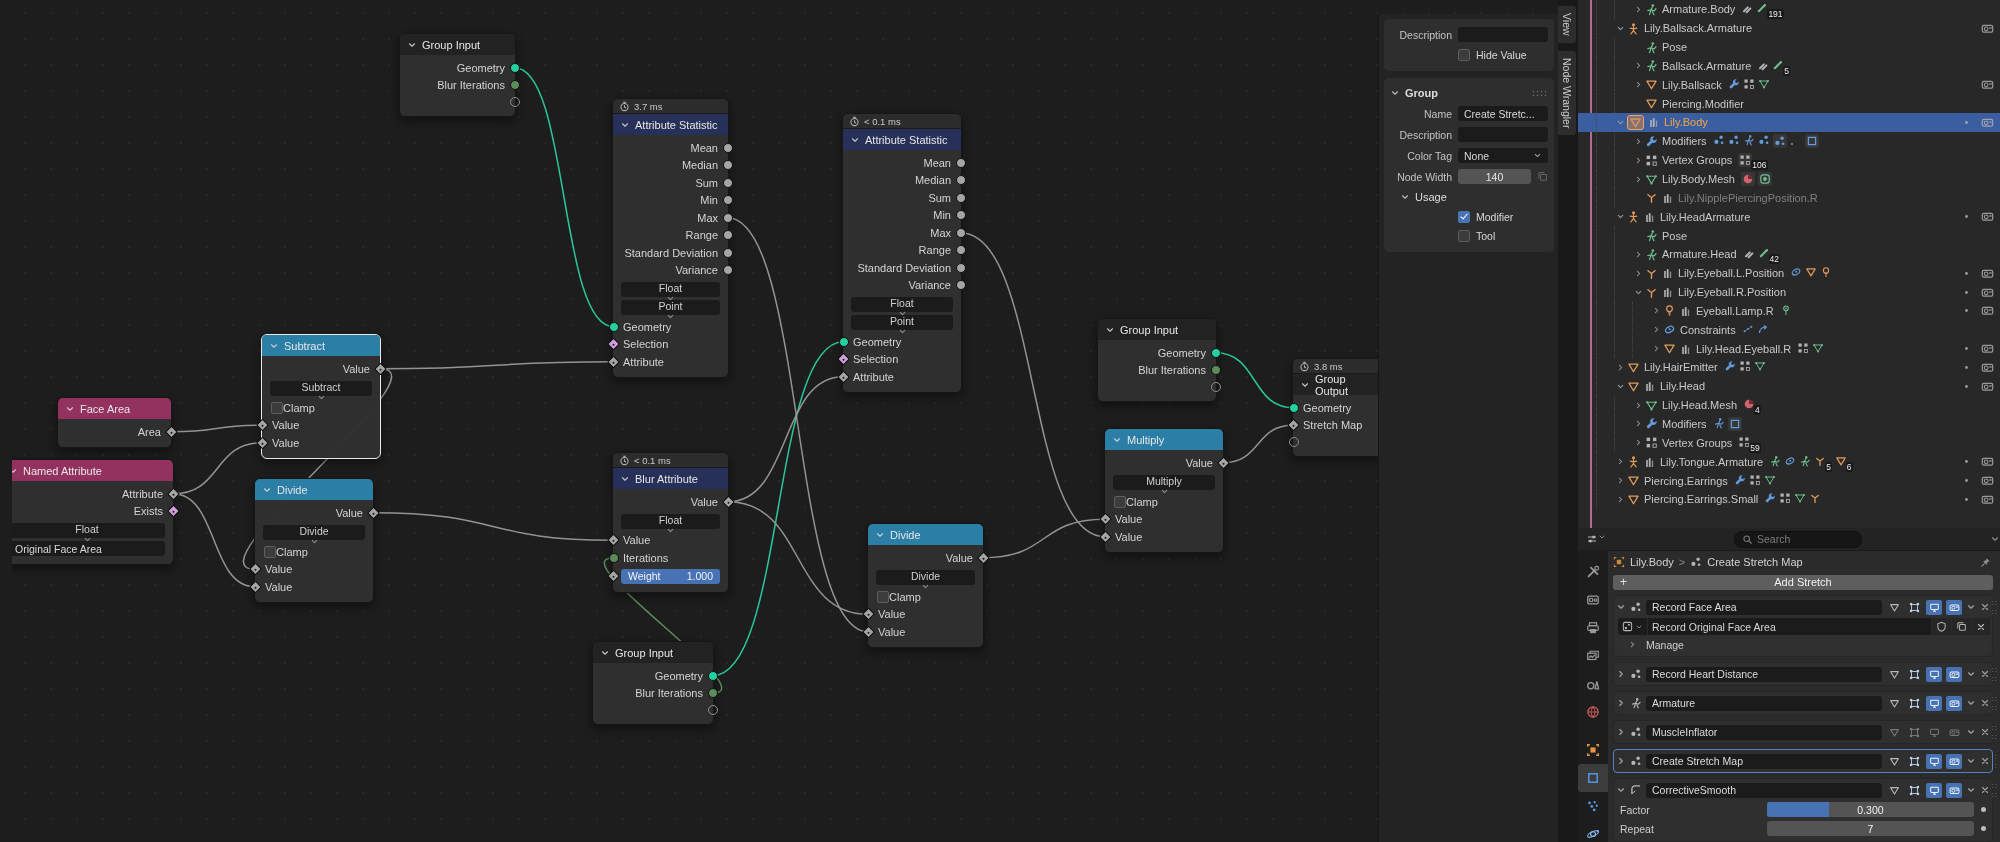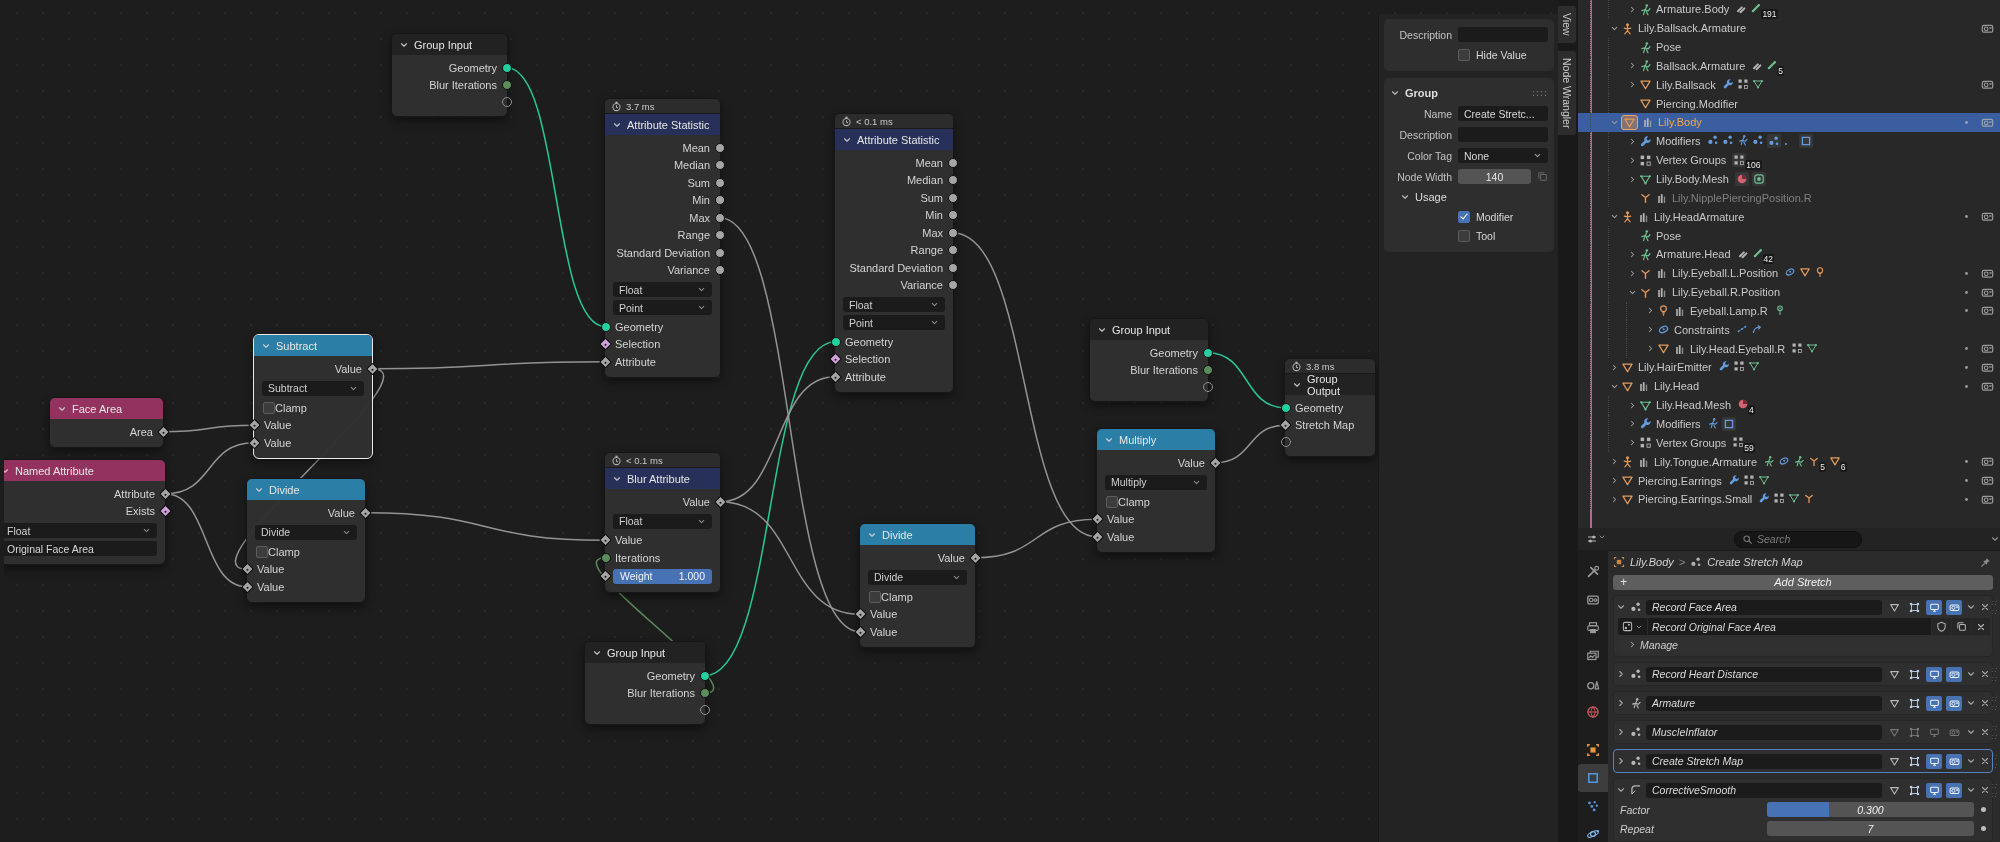--- a/index.html
+++ b/index.html
@@ -1,19 +1,19 @@
 <!DOCTYPE html>
 <html><head>
 <meta charset="utf-8">
 <style>
   html,body{margin:0;padding:0;background:#141414;}
   #app{position:relative;width:2000px;height:842px;overflow:hidden;background:#1d1d1d;
        font-family:"Liberation Sans",sans-serif;-webkit-font-smoothing:antialiased;}
   
-  #node-editor{position:absolute;left:4px;top:0;width:1578px;height:842px;overflow:hidden;
+  #node-editor{position:absolute;left:12px;top:0;width:1578px;height:842px;overflow:hidden;
     background:#1d1d1d;
     background-image:radial-gradient(circle,#272727 1px,transparent 1.2px);
     background-size:26px 26px;}
   #wires{position:absolute;left:0;top:0;z-index:1;}
   #nodes{position:absolute;left:0;top:0;width:100%;height:100%;z-index:2;}
   .node{position:absolute;background:rgba(48,48,48,.97);border:1px solid #161616;border-radius:6px;
         box-shadow:0 4px 10px rgba(0,0,0,.45);}
   .node.sel{border:1.4px solid #e9e9e9;}
   .n-timer{height:14px;background:#2c2c2c;border-radius:5px 5px 0 0;display:flex;align-items:center;gap:4px;
            padding:0 6px;font-size:9.5px;color:#c9c9c9;border-bottom:1px solid #1a1a1a;}
@@ -27,21 +27,21 @@
   .n-row.in{padding-left:10px;}
   .n-row.ext{height:16px;}
   .sock{position:absolute;top:50%;width:8px;height:8px;border-radius:50%;border:1px solid #101010;
         transform:translateY(-50%);z-index:3;}
   .sock.left{left:-4.5px}.sock.right{right:-4.5px}
   .sock.diamond{width:7px;height:7px;border-radius:1px;transform:translateY(-50%) rotate(45deg);}
   .sock.diamond i{position:absolute;left:50%;top:50%;width:2px;height:2px;border-radius:50%;background:#1c1c1c;
         transform:translate(-50%,-50%);}
   .sock.hollow{background:transparent !important;border:1.3px solid #8e8e8e;}
   .n-dd{height:15px;margin:3px 8px 3px 8px;background:#1b1b1b;border-radius:3px;display:flex;align-items:center;
-        justify-content:space-between;padding:0 6px;font-size:10.5px;color:#d0d0d0;}
+        justify-content:space-between;padding:0 6px;font-size:10.5px;color:#d0d0d0;flex-direction:column;}
   .n-chk{height:18px;display:flex;align-items:center;padding-left:9px;font-size:11px;color:#d4d4d4;}
   .cbox{width:10px;height:10px;background:#3c3c3c;border:1px solid #5d5d5d;border-radius:2px;flex:none;}
   .cbox.on{background:#4772b3;border-color:#4772b3;position:relative;}
   .cbox.on:after{content:"";position:absolute;left:2.5px;top:0px;width:3px;height:6px;border:solid #fff;
         border-width:0 1.6px 1.6px 0;transform:rotate(40deg);}
   .n-slider{position:relative;height:15px;margin:2px 8px;background:#4772b3;border-radius:3px;display:flex;
         align-items:center;justify-content:space-between;padding:0 7px;font-size:10.5px;color:#f3f3f3;}
   .n-field{height:15px;margin:2px 8px;background:#1b1b1b;border-radius:3px;display:flex;align-items:center;
         padding:0 6px;font-size:10.5px;color:#d8d8d8;}
   .chev{opacity:.85;display:inline-flex;flex:none;}
@@ -59,37 +59,37 @@
   .dots6{margin-left:auto;color:#6f6f6f;font-size:9px;letter-spacing:1px;}
   .pcheckrow{display:flex;align-items:center;gap:6px;height:19px;padding-left:68px;font-size:10.5px;color:#d8d8d8;}
   
   #side-tabs{position:absolute;left:1558px;top:0;width:20px;height:842px;background:#191919;z-index:4;}
   .vtab{writing-mode:vertical-rl;background:#2d2d2d;color:#cccccc;font-size:10.5px;padding:7px 3px;
         border:1px solid #1a1a1a;border-left:none;border-radius:0 4px 4px 0;margin:5px 0 6px 0;display:block;}
   
   #outliner{position:absolute;left:1578px;top:0;width:422px;height:528px;background:#282828;overflow:hidden;
         border-bottom:1px solid #151515;}
   #outliner .pinkline{position:absolute;left:12px;top:0;width:2px;height:100%;background:#c877a3;opacity:.85;}
-  .orow{position:relative;display:flex;align-items:center;height:18.85px;padding-left:12px;font-size:11px;
+  .orow{position:relative;display:flex;align-items:center;height:18.85px;padding-left:18px;font-size:11px;
         color:#c9c9c9;white-space:nowrap;}
   .orow.selrow{background:#3a5e9f;}
   .orow .sp{width:17px;height:100%;flex:none;border-left:1px dotted #484848;margin-left:0;}
   .orow .exp{width:13px;flex:none;display:inline-flex;justify-content:center;}
   .oic{display:inline-flex;flex:none;margin-right:4px;align-items:center;}
   .ibox{background:rgba(210,134,66,.5);border:1px solid #efa55f;border-radius:3px;padding:0px 1px;display:inline-flex;}
   .oname{margin-right:6px;}
   .oname.orange{color:#f5a642;}
   .oname.dim{color:#808080;}
   .mid{display:inline-flex;align-items:flex-end;gap:3px;}
   .mid .boxed{background:#44444488;border-radius:2px;padding:1px;display:inline-flex;}
   .badge{font-size:8.5px;color:#ececec;background:rgba(20,20,20,.75);border-radius:2px;padding:0 1px;
         margin-left:-4px;transform:translateY(3px);}
   .orights{position:absolute;right:6px;display:flex;gap:8px;align-items:center;}
   
-  #props{position:absolute;left:1578px;top:528px;width:422px;height:314px;background:#2b2b2b;overflow:hidden;font-style:italic;}
+  #props{position:absolute;left:1578px;top:528px;width:422px;height:314px;background:#2b2b2b;overflow:hidden;}
   #props-header{position:absolute;left:0;top:0;width:100%;height:22px;background:#232323;
         border-bottom:1px solid #1a1a1a;display:flex;align-items:center;}
   #ptabbar{position:absolute;left:0;top:22px;width:30px;height:292px;background:#1d1d1d;display:flex;
         flex-direction:column;align-items:center;padding-top:8px;gap:0;}
   .ptab{width:30px;height:28px;display:flex;align-items:center;justify-content:center;flex:none;}
   .ptab.active{background:#3c3c3c;border-radius:3px 0 0 3px;}
   .ptab.gap{height:10px;}
   #pcontent{position:absolute;left:30px;top:22px;width:392px;height:292px;padding:5px 7px 0 5px;
         box-sizing:border-box;display:flex;flex-direction:column;gap:5px;}
   .bcrow{display:flex;align-items:center;gap:5px;height:16px;font-size:11px;color:#d2d2d2;position:relative;}
@@ -102,21 +102,21 @@
   .modname{flex:1;height:15px;background:#1b1b1b;border-radius:3px;display:flex;align-items:center;padding:0 6px;
         font-size:10.5px;color:#dcdcdc;overflow:hidden;}
   .tgl{width:16px;height:15px;border-radius:2px;display:inline-flex;align-items:center;justify-content:center;flex:none;}
   .tgl.on{background:#4772b3;}
   .dragdots{position:absolute;right:-8px;color:#7c7c7c;font-size:8px;letter-spacing:1px;}
   .ngrow{display:flex;align-items:center;height:17px;margin:2px 0 2px 2px;background:#1b1b1b;border-radius:3px;
         font-size:10.5px;color:#d6d6d6;overflow:hidden;}
   .ngseg{display:flex;align-items:center;gap:2px;padding:0 4px;height:100%;border-right:1px solid #2a2a2a;}
   .ngseg.grow{flex:1;border-right:none;}
   .ngseg.btn{border-left:1px solid #2a2a2a;border-right:none;background:#262626;}
-  .subpanel{display:flex;align-items:center;gap:3px;height:15px;padding-left:10px;font-size:10.5px;color:#cfcfcf;
+  .subpanel{display:flex;align-items:center;gap:9px;height:15px;padding-left:10px;font-size:10.5px;color:#cfcfcf;
         background:#303030;border-radius:3px;margin:1px 2px 2px 2px;}
   .sliderrow{display:flex;align-items:center;gap:7px;height:17px;margin:2px 4px;font-size:10.5px;color:#cdcdcd;}
   .sliderrow .slab{width:140px;text-align:left;flex:none;}
   .sliderbar{flex:1;height:15px;background:#545454;border-radius:3px;position:relative;overflow:hidden;}
   .sliderbar .fill{position:absolute;left:0;top:0;bottom:0;background:#4772b3;}
   .sliderbar .sval{position:absolute;left:0;right:0;top:0;bottom:0;display:flex;align-items:center;
         justify-content:center;color:#f2f2f2;}
   .decodot{width:5px;height:5px;border-radius:50%;background:#bdbdbd;flex:none;}
   .searchbox{width:112px;height:15px;background:#161616;border:1px solid #101010;border-radius:8px;display:flex;
         align-items:center;gap:4px;padding:0 7px;font-size:10.5px;color:#7e7e7e;}

